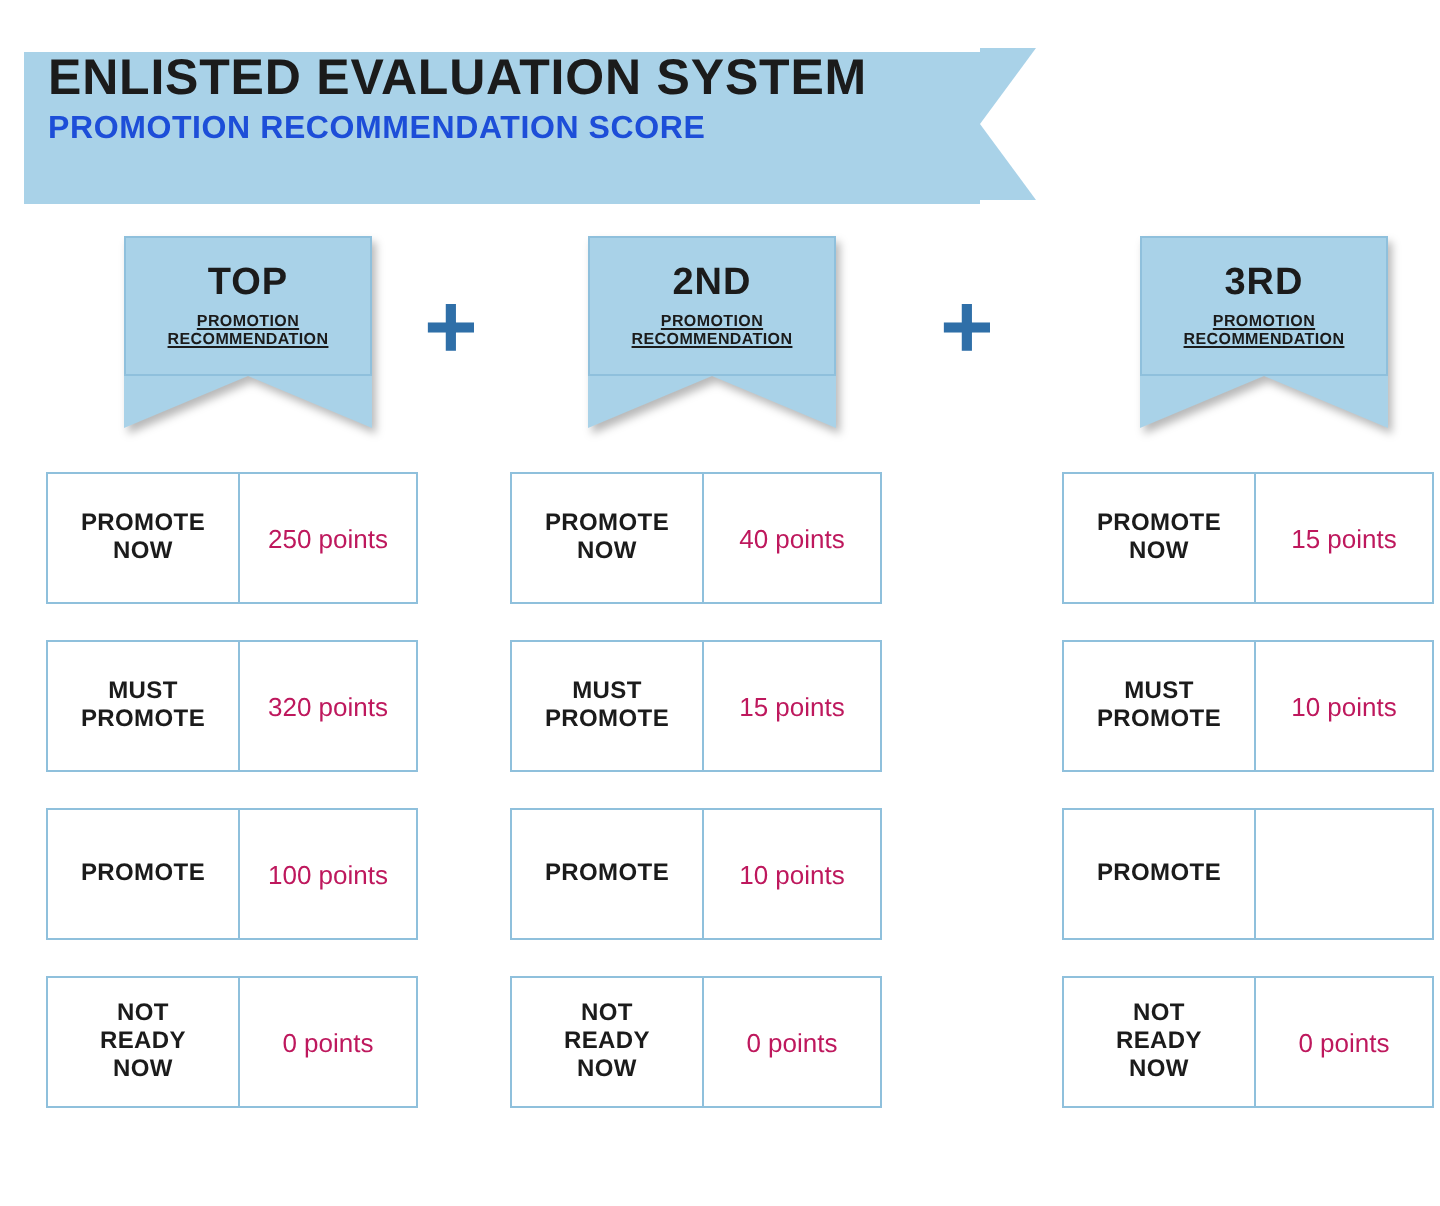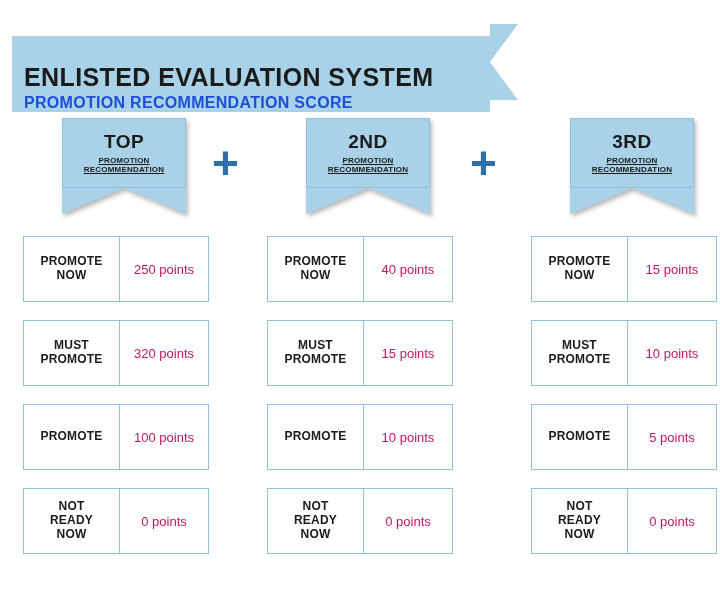--- a/index.html
+++ b/index.html
@@ -18,27 +18,27 @@
     position: relative;
     width: 720px;
     height: 603px;
     box-sizing: border-box;
   }
 
   
   .banner {
     position: absolute;
     left: 12px;
-    top: 36px;
+    top: 26px;
     width: 478px;
     height: 76px;
     background: #a9d2e8;
     display: flex;
     flex-direction: column;
-    justify-content: flex-end;
+    justify-content: flex-start;
     padding-left: 12px;
     box-sizing: border-box;
   }
   .banner-arrow {
     position: absolute;
     left: 490px;
     top: 24px;
     width: 0;
     height: 0;
     border-top: 38px solid #a9d2e8;
@@ -68,21 +68,21 @@
     top: 118px;
     width: 720px;
     height: 470px;
   }
   .column {
     position: absolute;
     top: 0;
     width: 200px;
   }
   .column.c0 { left: 16px; }
-  .column.c1 { left: 260px; }
+  .column.c1 { left: 248px; }
   .column.c2 { left: 524px; }
 
   
   .badge-wrap {
     position: relative;
     width: 108px;
     height: 96px;
     margin: 0 auto 22px auto;
   }
   .badge {
@@ -318,21 +318,20 @@
         <div class="row">
           <div class="row-label">
             <span><span>MUST</span><br><span>PROMOTE</span></span>
           </div>
           <div class="row-points">10 points</div>
         </div>
         <div class="row">
           <div class="row-label">
             <span>PROMOTE</span>
           </div>
-          <div class="row-points">5 points</div>
         </div>
         <div class="row">
           <div class="row-label">
             <span><span>NOT</span><br><span>READY</span><br><span>NOW</span></span>
           </div>
           <div class="row-points">0 points</div>
         </div>
       </div>
     </div>
 

